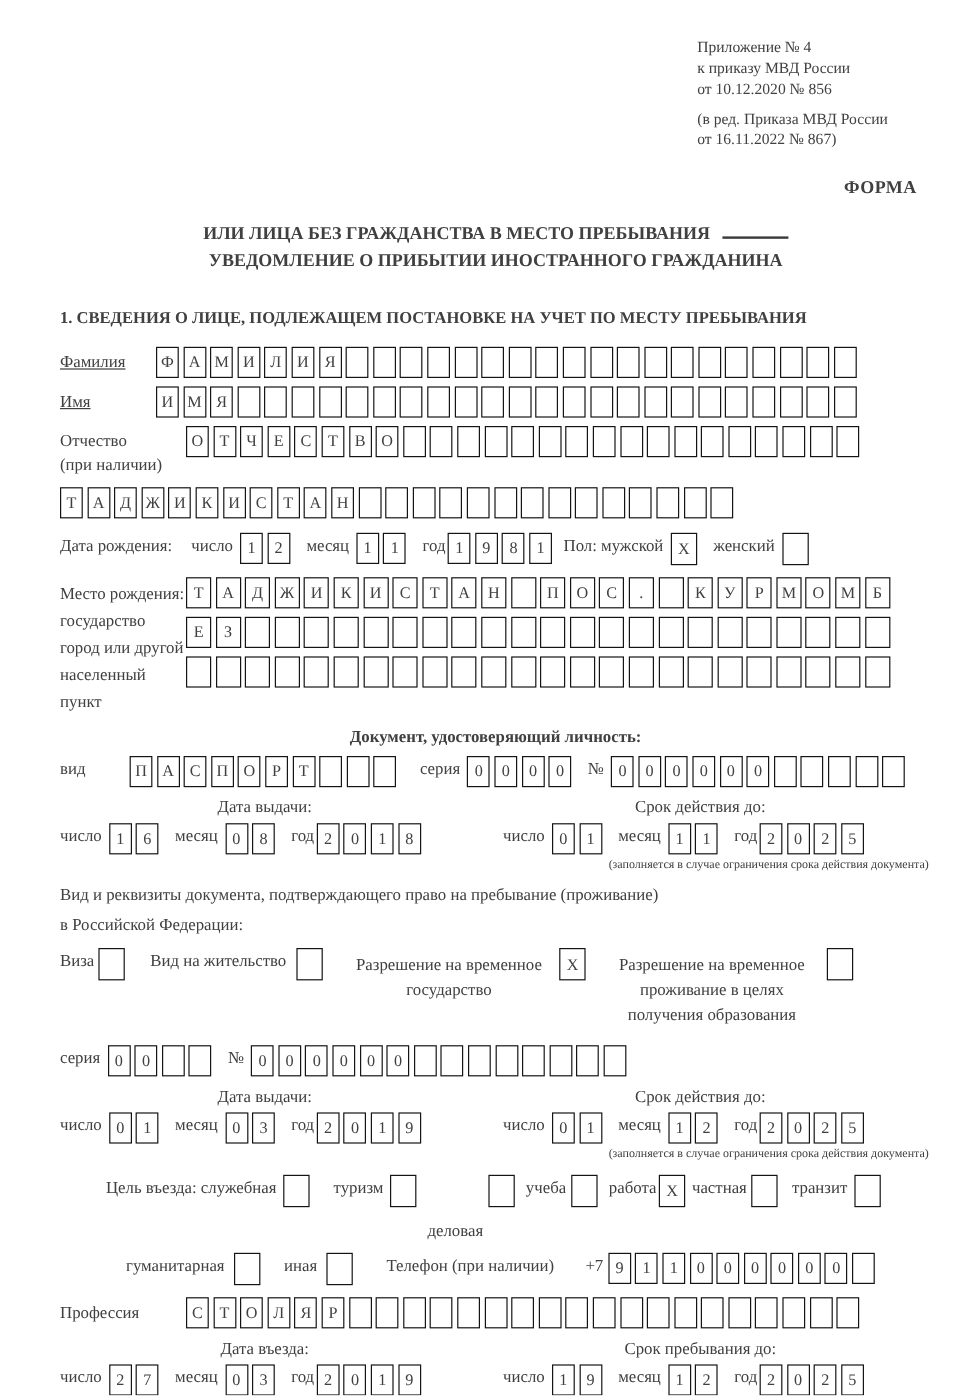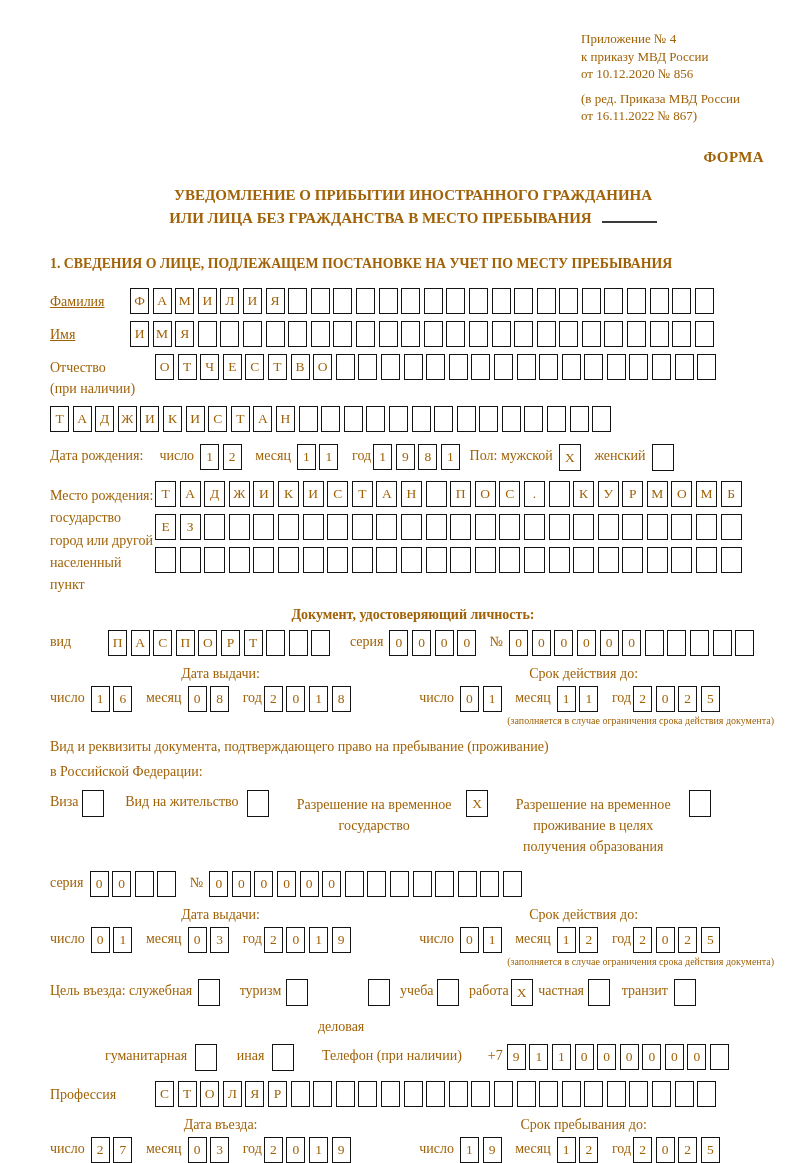--- a/index.html
+++ b/index.html
@@ -1,20 +1,20 @@
 <!DOCTYPE html>
 <html><head>
 <meta charset="utf-8">
 <style>
   html,body{margin:0;padding:0;background:#fff;}
   .page{
     width:800px;height:1163px;box-sizing:border-box;
     padding:30px 24px 16px 50px;
     font-family:"Liberation Serif","DejaVu Serif",serif;
-    color:#a16207;font-size:14px;overflow:hidden;position:relative;background:#fff;
+    color:#404040;font-size:14px;overflow:hidden;position:relative;background:#fff;
   }
   .hdr{margin-left:auto;width:195px;line-height:1.35;font-size:13px;}
   .hdr-gap{margin-top:7px;}
   .forma{text-align:right;font-weight:bold;font-size:15px;margin:24px 12px 0 0;letter-spacing:.4px;}
   .title{text-align:center;font-weight:bold;font-size:15px;line-height:1.55;margin-top:18px;}
   .blank-line{display:inline-block;width:55px;border-bottom:2.2px solid #3a3a3a;height:.9em;margin-left:10px;}
   .sec{font-weight:bold;font-size:13.8px;margin-top:26px;margin-bottom:16px;}
   .row{display:flex;align-items:flex-start;margin-top:7px;}
   .lbl{flex:none;padding-top:4px;line-height:1.45;} .lw80{width:80px;text-decoration:underline;} .lw90{width:90px;} .lw95{width:105px;} .lw105{width:105px;}
   .cell{
@@ -50,22 +50,22 @@
   <div class="hdr">
     <div>Приложение № 4</div>
     <div>к приказу МВД России</div>
     <div>от 10.12.2020 № 856</div>
     <div class="hdr-gap">(в ред. Приказа МВД России</div>
     <div>от 16.11.2022 № 867)</div>
   </div>
   <div class="forma">ФОРМА</div>
 
   <div class="title">
+    <div><span>ИЛИ ЛИЦА БЕЗ ГРАЖДАНСТВА В МЕСТО ПРЕБЫВАНИЯ</span><span class="blank-line"></span></div>
     <div>УВЕДОМЛЕНИЕ О ПРИБЫТИИ ИНОСТРАННОГО ГРАЖДАНИНА</div>
-    <div><span>ИЛИ ЛИЦА БЕЗ ГРАЖДАНСТВА В МЕСТО ПРЕБЫВАНИЯ</span><span class="blank-line"></span></div>
   </div>
 
   <div class="sec">1. СВЕДЕНИЯ О ЛИЦЕ, ПОДЛЕЖАЩЕМ ПОСТАНОВКЕ НА УЧЕТ ПО МЕСТУ ПРЕБЫВАНИЯ</div>
 
   <div class="row">
     <div class="lbl lw80">Фамилия</div>
     <div class="boxes"><span class="cell">Ф</span><span class="cell">А</span><span class="cell">М</span><span class="cell">И</span><span class="cell">Л</span><span class="cell">И</span><span class="cell">Я</span><span class="cell"></span><span class="cell"></span><span class="cell"></span><span class="cell"></span><span class="cell"></span><span class="cell"></span><span class="cell"></span><span class="cell"></span><span class="cell"></span><span class="cell"></span><span class="cell"></span><span class="cell"></span><span class="cell"></span><span class="cell"></span><span class="cell"></span><span class="cell"></span><span class="cell"></span><span class="cell"></span><span class="cell"></span></div>
   </div>
 
   <div class="row">
@@ -273,21 +273,21 @@
         <span class="boxes"><span class="cell">0</span><span class="cell">1</span></span>
         <span class="dlbl">месяц</span>
         <span class="boxes"><span class="cell">1</span><span class="cell">2</span></span>
         <span class="dlbl" style="margin-right:2px;">год</span>
         <span class="boxes"><span class="cell">2</span><span class="cell">0</span><span class="cell">2</span><span class="cell">5</span></span>
       </div>
       <div class="note">(заполняется в случае ограничения срока действия документа)</div>
     </div>
   </div>
 
-  <div class="row" style="margin-top:12px;">
+  <div class="row" style="margin-top:12px;justify-content:center;">
     <span class="olbl" style="margin-right:6px;">Цель въезда: служебная</span>
     <span class="boxes cb"><span class="cell"></span></span>
     <span class="olbl gapL" style="margin-right:5px;">туризм</span>
     <span class="boxes cb"><span class="cell"></span></span>
     <span class="olbl" style="margin-left:6px;margin-right:4px;margin-top:36px;">деловая</span>
     <span class="boxes cb"><span class="cell"></span></span>
     <span class="olbl" style="margin-left:6px;margin-right:4px;">учеба</span>
     <span class="boxes cb"><span class="cell"></span></span>
     <span class="olbl" style="margin-left:6px;margin-right:2px;">работа</span>
     <span class="boxes cb"><span class="cell">X</span></span>

